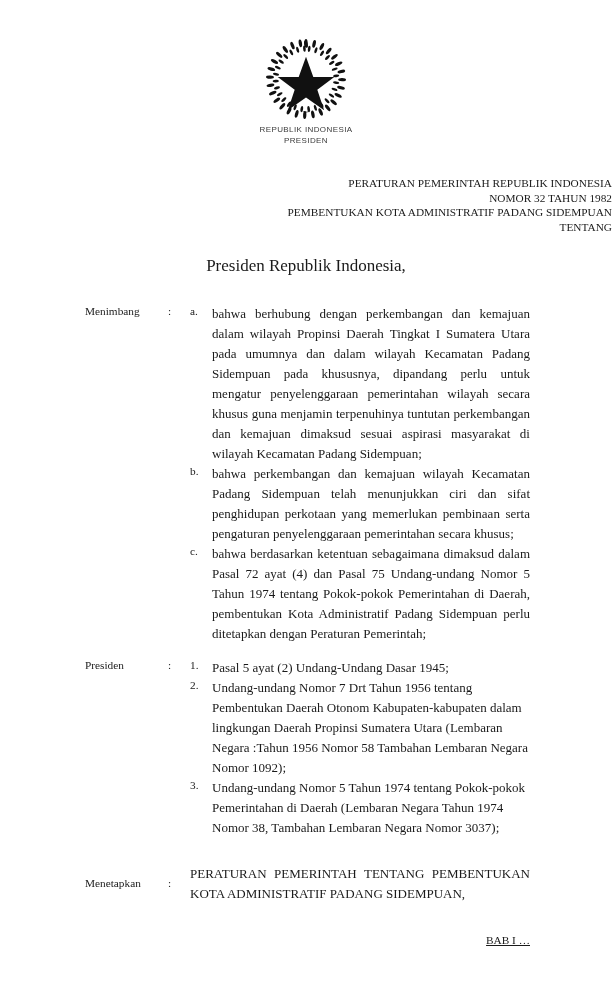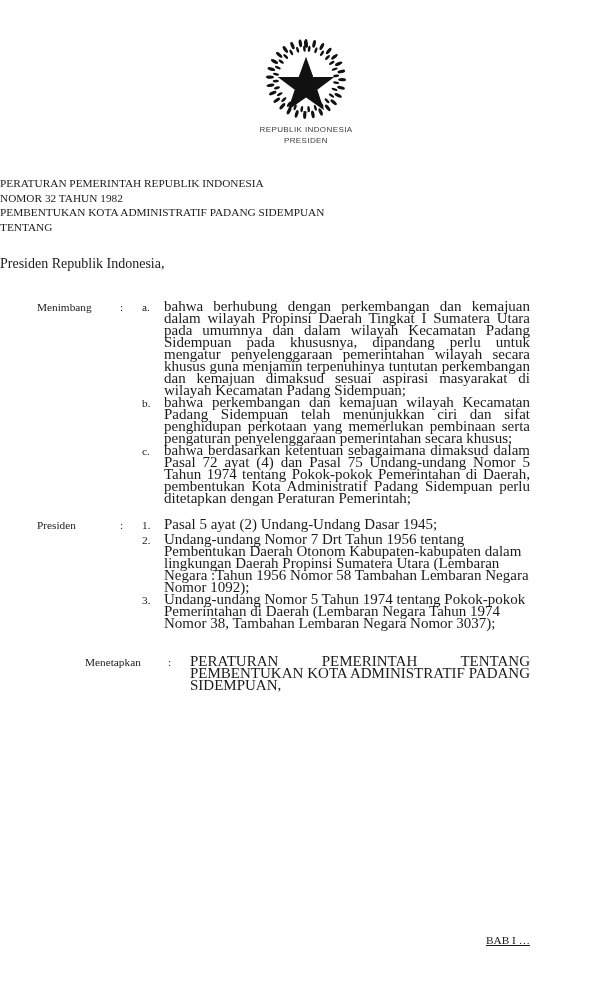--- a/index.html
+++ b/index.html
@@ -35,36 +35,37 @@
     font-family: "Liberation Sans", sans-serif;
     font-size: 8px;
     letter-spacing: 0.4px;
     line-height: 11px;
     color: #3a3a3a;
     margin-top: 4px;
   }
 
   
   .title-block {
-    text-align: left;
+    text-align: right;
     margin-top: 30px;
     font-size: 11.3px;
     line-height: 14.5px;
   }
   .title-line { white-space: nowrap; }
 
   .signatory {
-    font-size: 14px;
+    text-align: center;
+    font-size: 17px;
     margin-top: 22px;
   }
 
   
   .clauses {
     margin-top: 28px;
-    padding-left: 37px;
+    padding-left: 85px;
     padding-right: 82px;
   }
   .row {
     display: flex;
     align-items: flex-start;
     margin-bottom: 14px;
   }
   .row:last-child { margin-bottom: 0; }
 
   .label {
@@ -88,41 +89,41 @@
     margin-bottom: 0px;
   }
   .marker {
     width: 22px;
     flex: 0 0 22px;
     font-size: 11.3px;
     line-height: 15.4px;
   }
   .text {
     flex: 1 1 auto;
-    font-size: 15px;
-    line-height: 12px;
+    font-size: 13px;
+    line-height: 20px;
     text-align: justify;
     text-justify: inter-word;
     hyphens: none;
   }
   .text.nojust { text-align: left; }
 
   .decision {
     text-align: center;
     font-size: 11.3px;
     margin-top: 36px;
     letter-spacing: 0.2px;
   }
 
   .enact {
     margin-top: 26px;
     padding-left: 85px;
     padding-right: 82px;
     display: flex;
-    align-items: flex-start;
+    align-items: center;
   }
   .enact .text { text-align: justify; }
 
   .footer {
     position: absolute;
     right: 82px;
     bottom: 62px;
     font-size: 11.3px;
     text-decoration: underline;
   }

